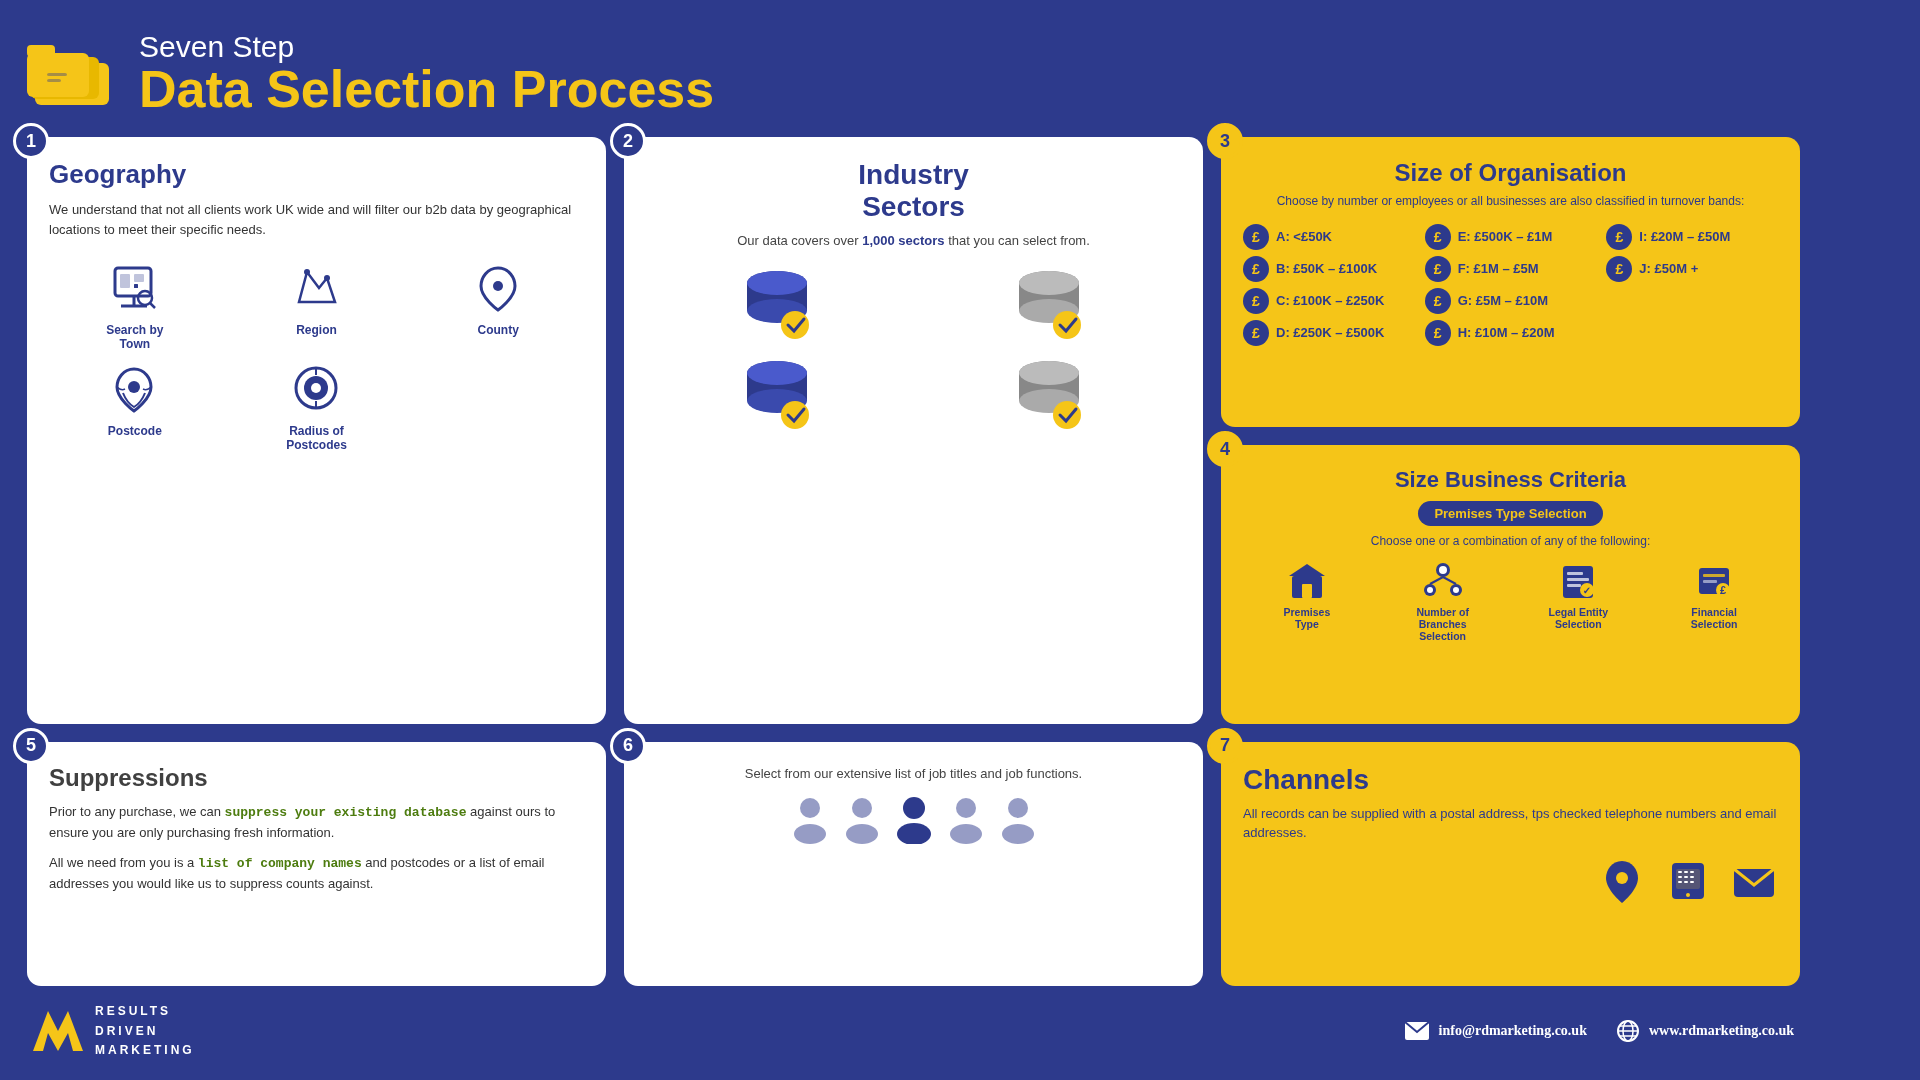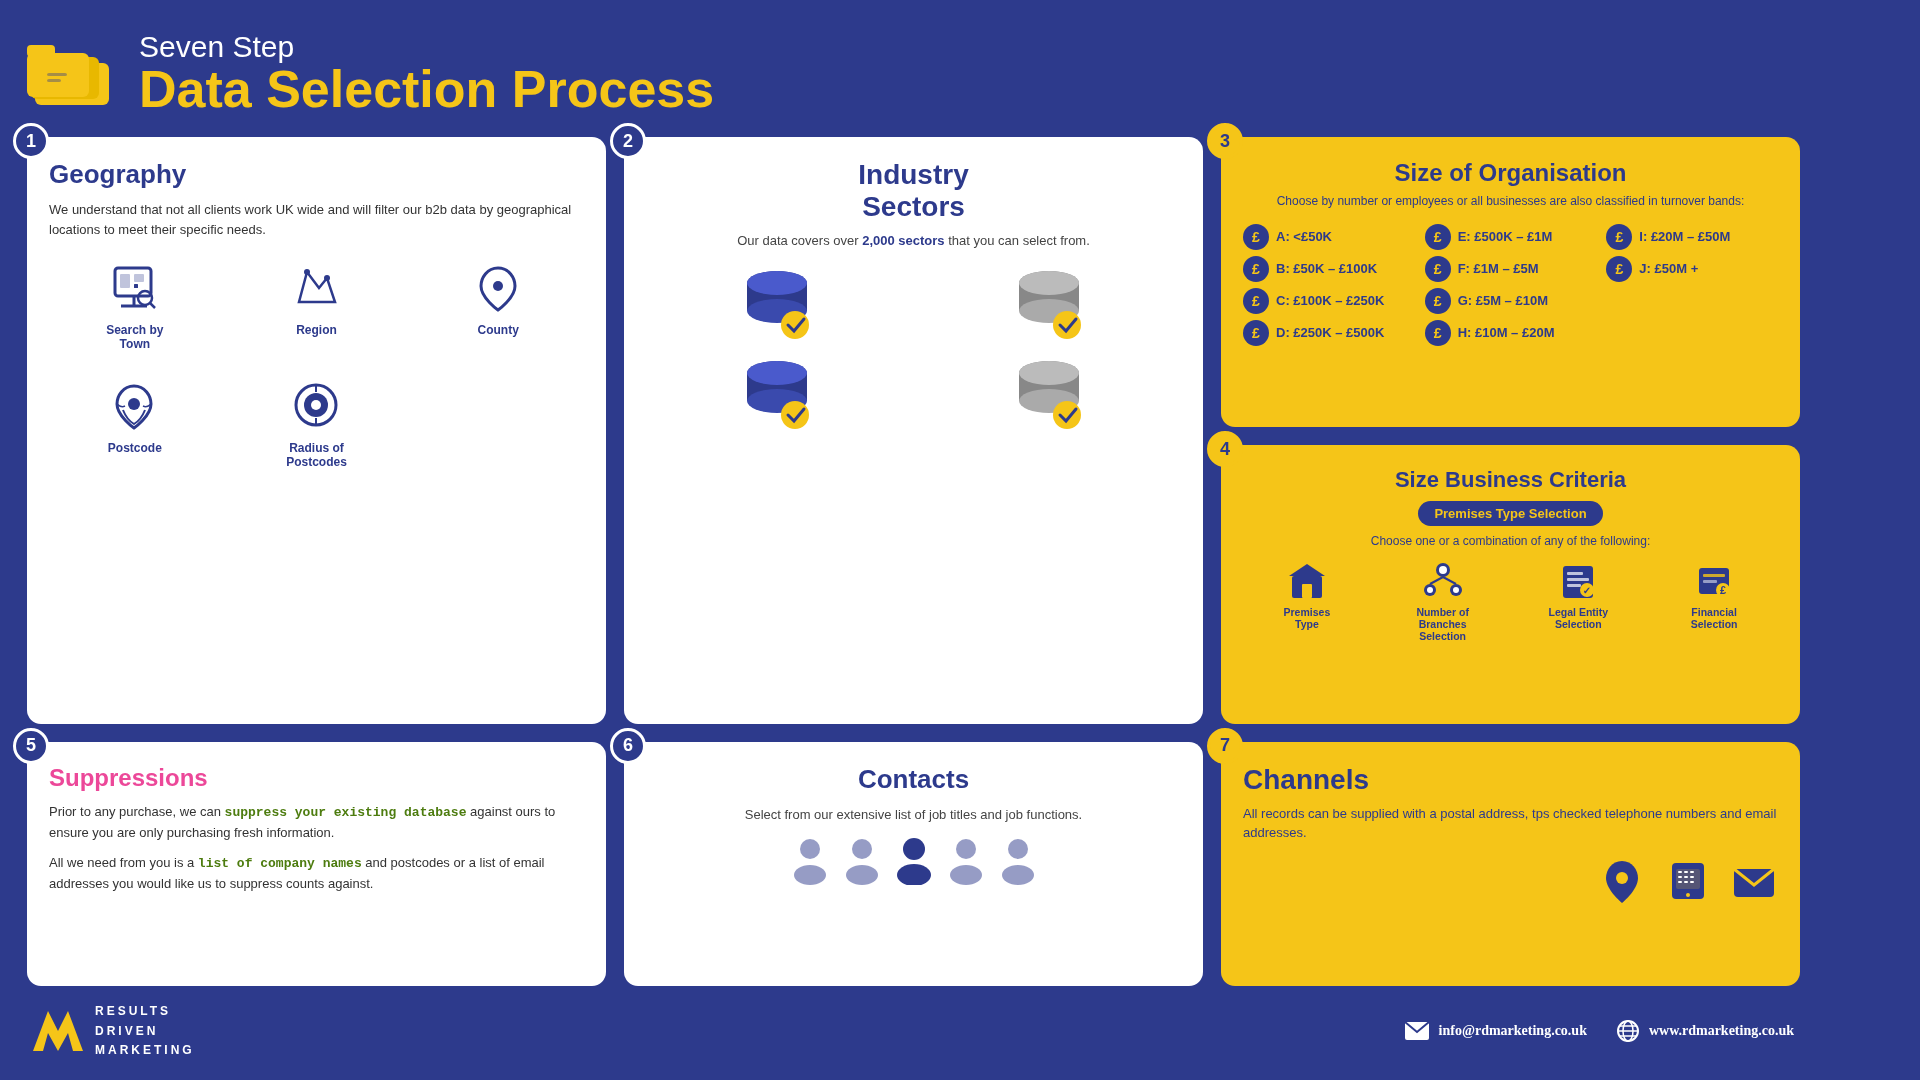--- a/index.html
+++ b/index.html
@@ -104,21 +104,21 @@
     }
     .geography-card p {
       color: #333;
       font-size: 13px;
       line-height: 1.5;
       margin-bottom: 18px;
     }
     .geo-icons-grid {
       display: grid;
       grid-template-columns: 1fr 1fr 1fr;
-      gap: 24px 10px;
+      gap: 7px 10px;
       text-align: center;
     }
     .geo-icon-item {
       display: flex;
       flex-direction: column;
       align-items: center;
       gap: 6px;
     }
     .geo-icon-item span {
       font-size: 12px;
@@ -252,21 +252,21 @@
       color: #2d3a8c;
       font-weight: 600;
     }
 
     
     .suppress-card {
       grid-column: 1;
       grid-row: 3;
     }
     .suppress-card h3 {
-      color: #ec4899;
+      color: #404040;
       font-size: 24px;
       font-weight: 900;
       margin-bottom: 10px;
     }
     .suppress-card p {
       color: #333;
       font-size: 13px;
       line-height: 1.55;
       margin-bottom: 10px;
     }
@@ -473,21 +473,21 @@
             </svg>
           </div>
           <span>Radius of<br>Postcodes</span>
         </div>
       </div>
     </div>
 
     <div class="card industry-card">
       <div class="step-badge">2</div>
       <h3>Industry<br>Sectors</h3>
-      <p>Our data covers over <strong>2,000 sectors</strong> that you can select from.</p>
+      <p>Our data covers over <strong>1,000 sectors</strong> that you can select from.</p>
       <div class="db-icons">
 
         <div class="db-icon-wrap">
           <svg width="75" height="80" viewBox="0 0 75 80">
             <ellipse cx="37" cy="18" rx="30" ry="12" fill="#2d3a8c"></ellipse>
             <rect x="7" y="18" width="60" height="28" fill="#2d3a8c"></rect>
             <ellipse cx="37" cy="46" rx="30" ry="12" fill="#3a4aad"></ellipse>
             <ellipse cx="37" cy="18" rx="30" ry="12" fill="#4a5acc"></ellipse>
             <circle cx="55" cy="60" r="14" fill="#f5c518"></circle>
             <path d="M48 60 L54 66 L64 54" stroke="#2d3a8c" stroke-width="3" fill="none" stroke-linecap="round"></path>
@@ -638,21 +638,20 @@
 
     <div class="card suppress-card">
       <div class="step-badge">5</div>
       <h3>Suppressions</h3>
       <p>Prior to any purchase, we can <strong>suppress your existing database</strong> against ours to ensure you are only purchasing fresh information.</p>
       <p>All we need from you is a <strong>list of company names</strong> and postcodes or a list of email addresses you would like us to suppress counts against.</p>
     </div>
 
     <div class="card contacts-card">
       <div class="step-badge">6</div>
-      <h3>Contacts</h3>
       <p>Select from our extensive list of job titles and job functions.</p>
       <div class="person-icons">
 
         <div class="person-wrap">
           <svg width="40" height="50" viewBox="0 0 40 50">
             <circle cx="20" cy="14" r="10" fill="#2d3a8c" opacity="0.5"></circle>
             <ellipse cx="20" cy="40" rx="16" ry="10" fill="#2d3a8c" opacity="0.5"></ellipse>
           </svg>
         </div>
 

